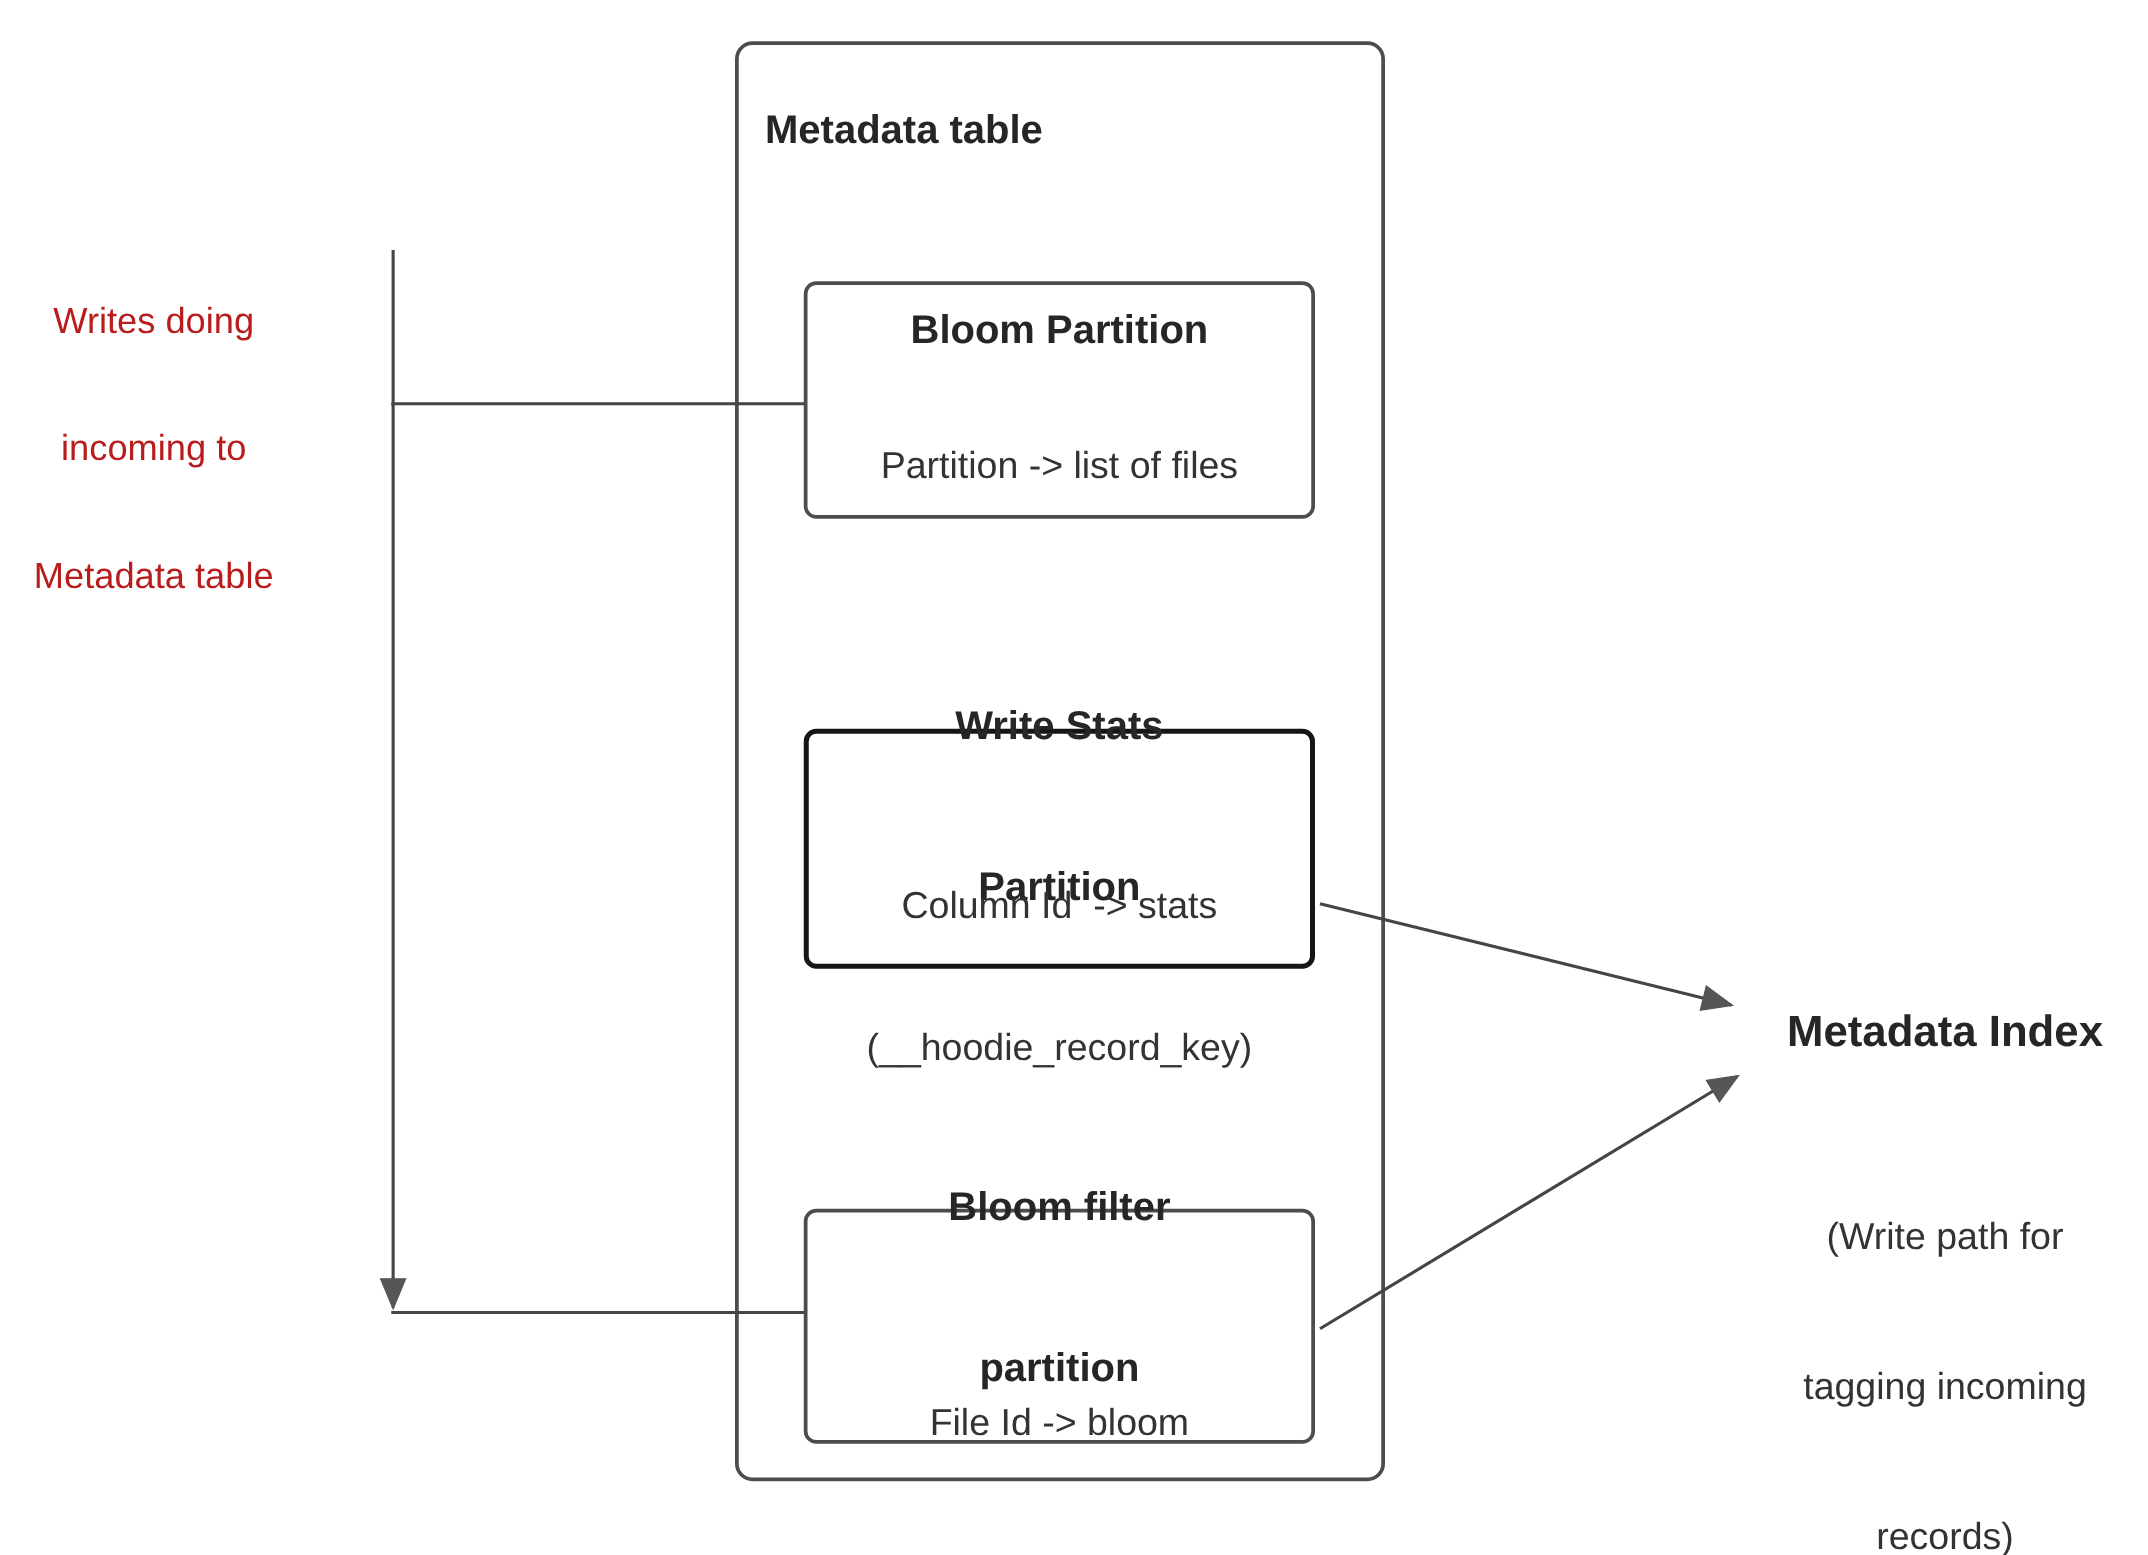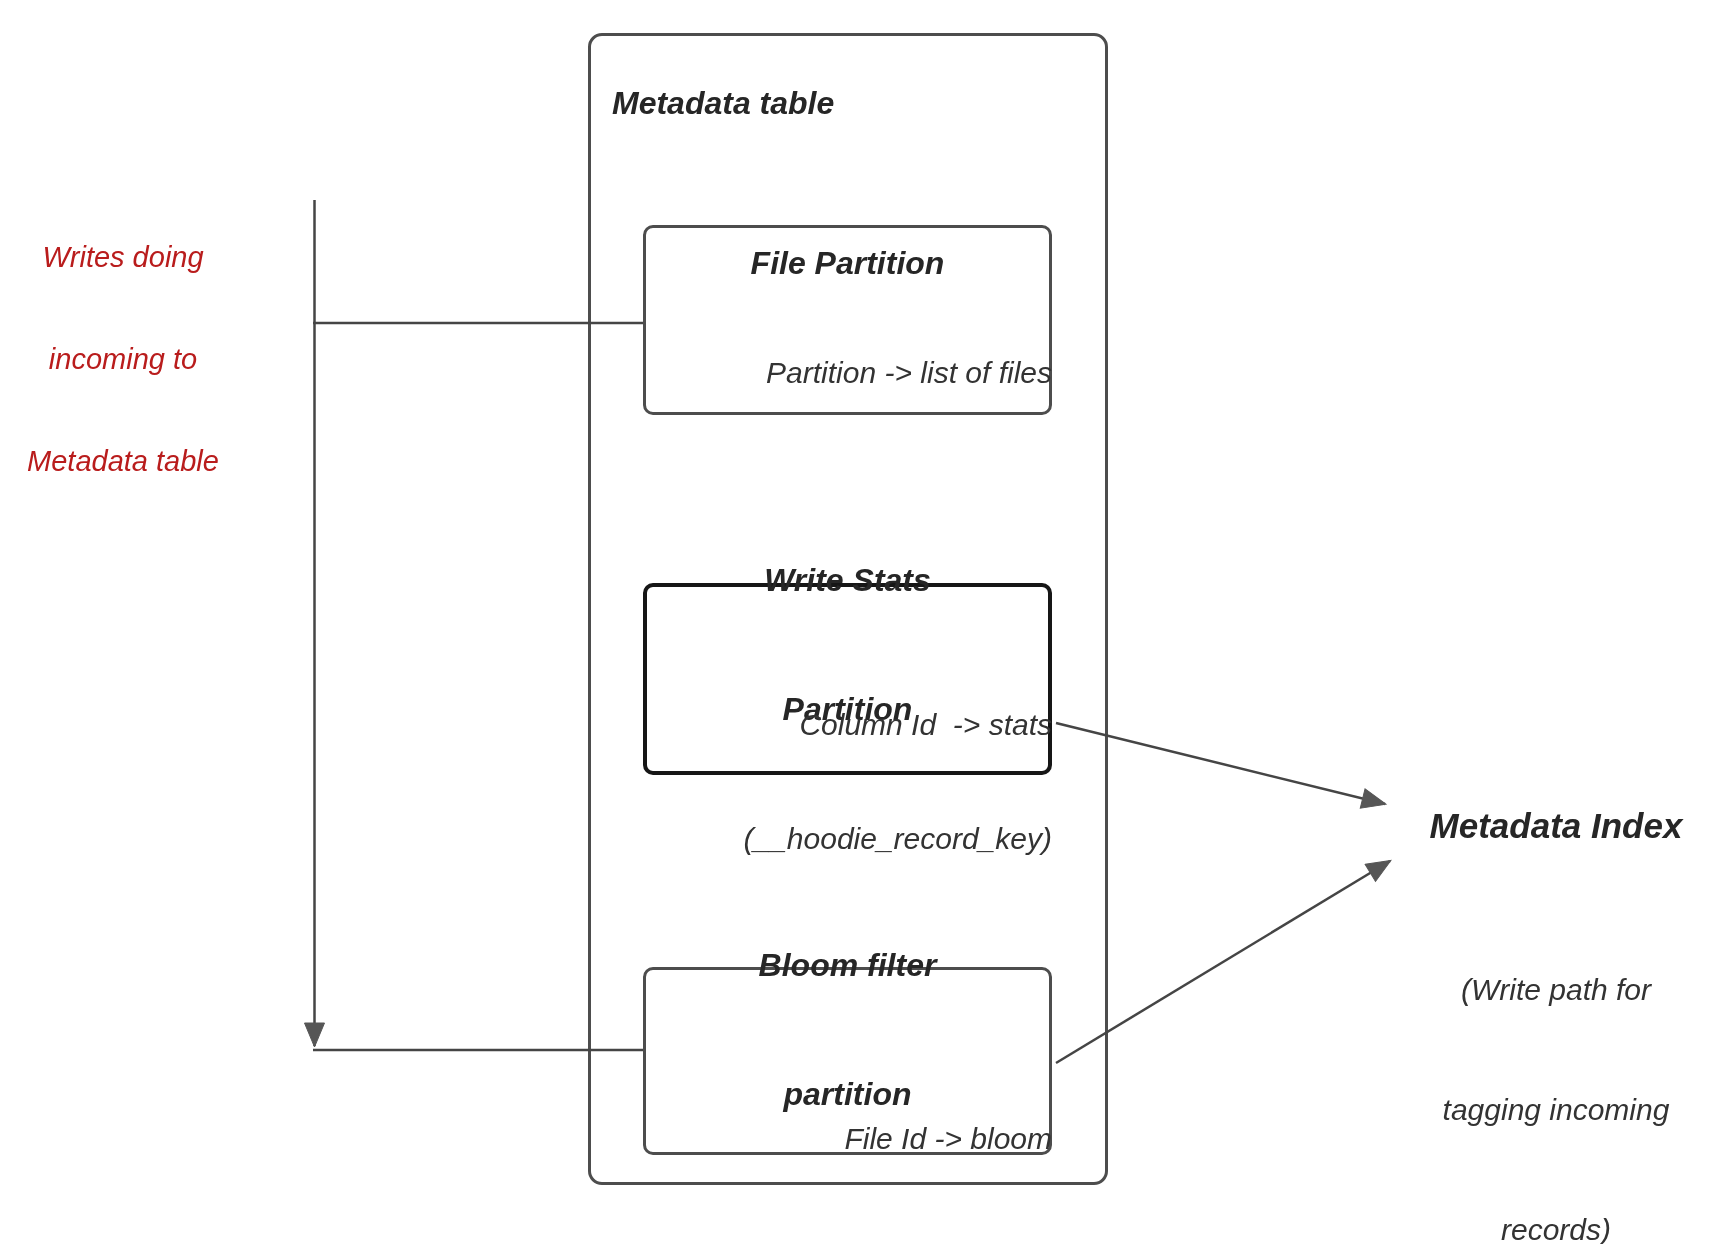--- a/index.html
+++ b/index.html
@@ -5,21 +5,21 @@
   html, body { margin: 0; padding: 0; background: #ffffff; }
   .canvas {
     position: relative;
     width: 1718px;
     height: 1244px;
     background: #ffffff;
     font-family: "Liberation Sans", "DejaVu Sans", sans-serif;
     color: #333333;
     overflow: hidden;
   }
-  .abs { position: absolute; font-style: italic; }
+  .abs { position: absolute; }
 
   
   #connector-layer {
     position: absolute;
     left: 0; top: 0;
     width: 1718px; height: 1244px;
     z-index: 2;
     pointer-events: none;
   }
 
@@ -59,21 +59,21 @@
     font-size: 32px; font-weight: bold; color: #262626;
     line-height: 43px; white-space: pre;
   }
   .heading-files { top: 156px; }
   .heading-stats { top: 473px; }
   .heading-bloom { top: 858px; }
 
   .box-body {
     left: 643px; width: 409px;
     font-size: 30px; color: #333333;
-    line-height: 38px; white-space: pre; text-align: right;
+    line-height: 38px; white-space: pre;
   }
   .body-files { top: 278px; }
   .body-stats { top: 630px; }
   .body-bloom { top: 1044px; }
 
   .writes-annotation {
     left: 10px; top: 172px; width: 226px;
     font-size: 29px; color: #b91c1c;
     line-height: 34px; white-space: pre;
   }
@@ -115,21 +115,21 @@
   <div class="abs txt writes-annotation">
     <div>Writes doing</div>
     <div>incoming to</div>
     <div>Metadata table</div>
   </div>
 
   <div class="abs metadata-table-container"></div>
   <div class="abs txt container-title">Metadata table</div>
 
   <div class="abs txt partition-heading heading-files">
-    <div>File Partition</div>
+    <div>Bloom Partition</div>
   </div>
   <div class="abs partition-box box-files"></div>
   <div class="abs txt box-body body-files">
     <div>Partition -&gt; list of files</div>
   </div>
 
   <div class="abs txt partition-heading heading-stats">
     <div>Write Stats</div>
     <div>Partition</div>
   </div>

